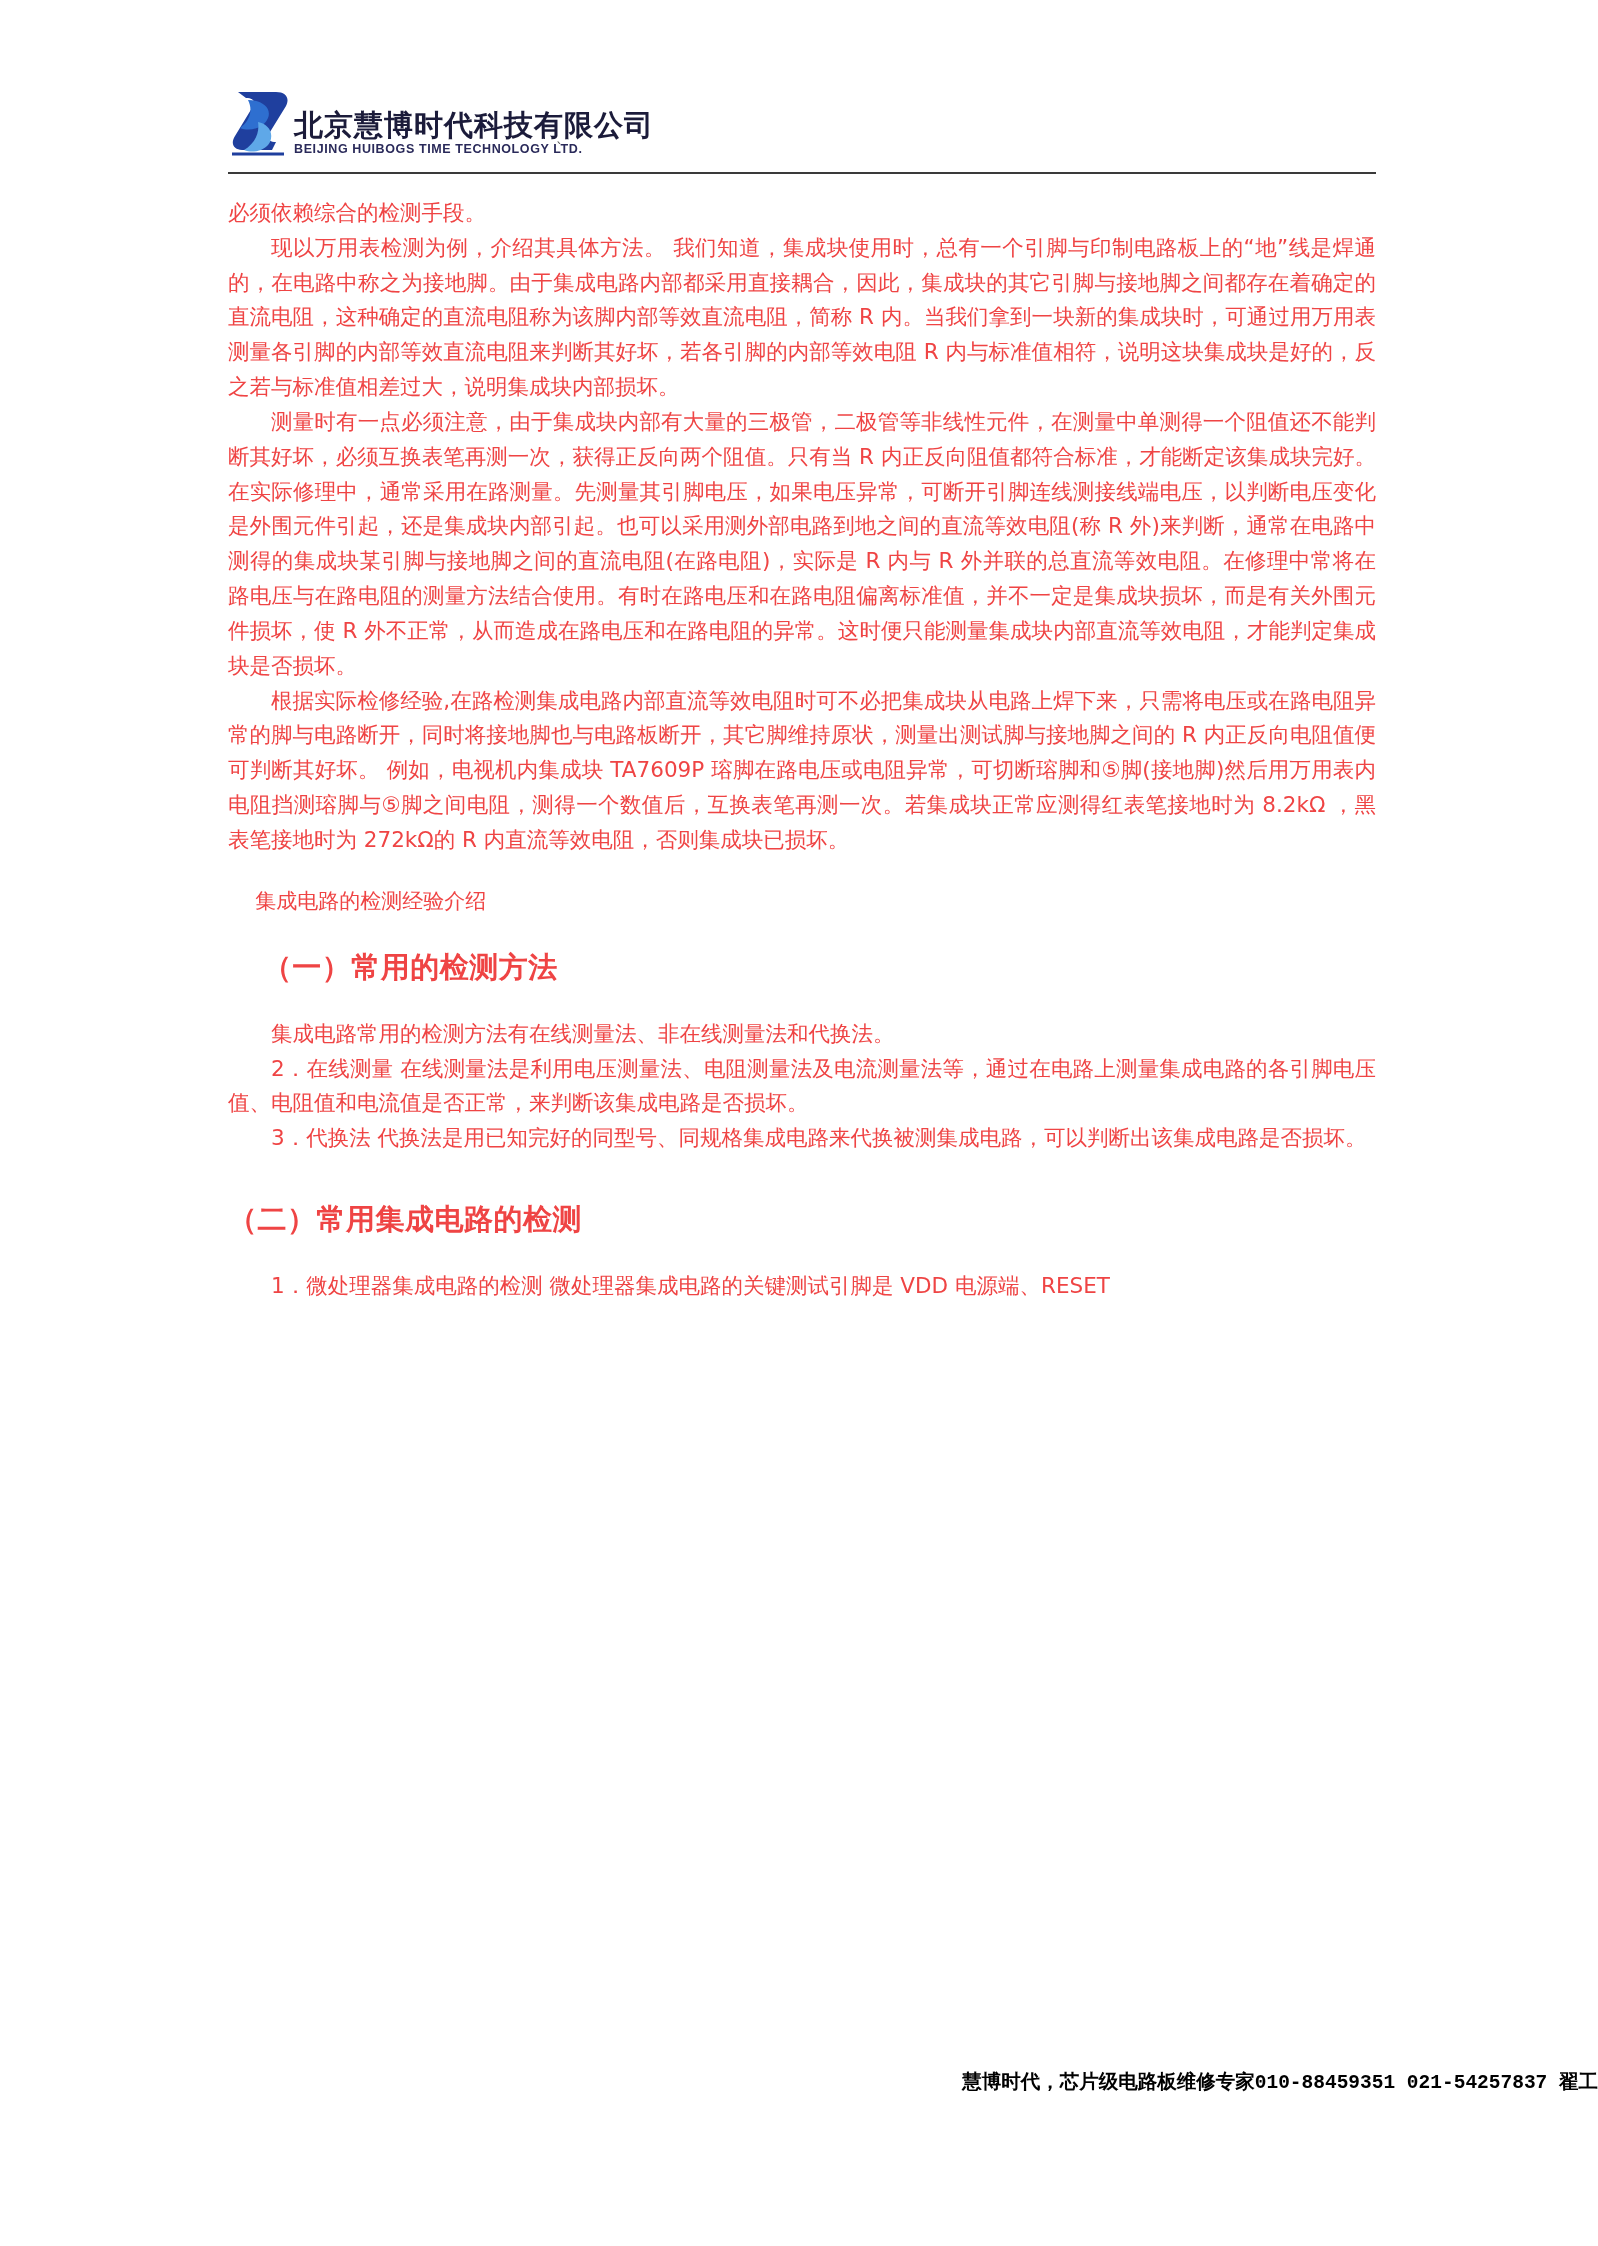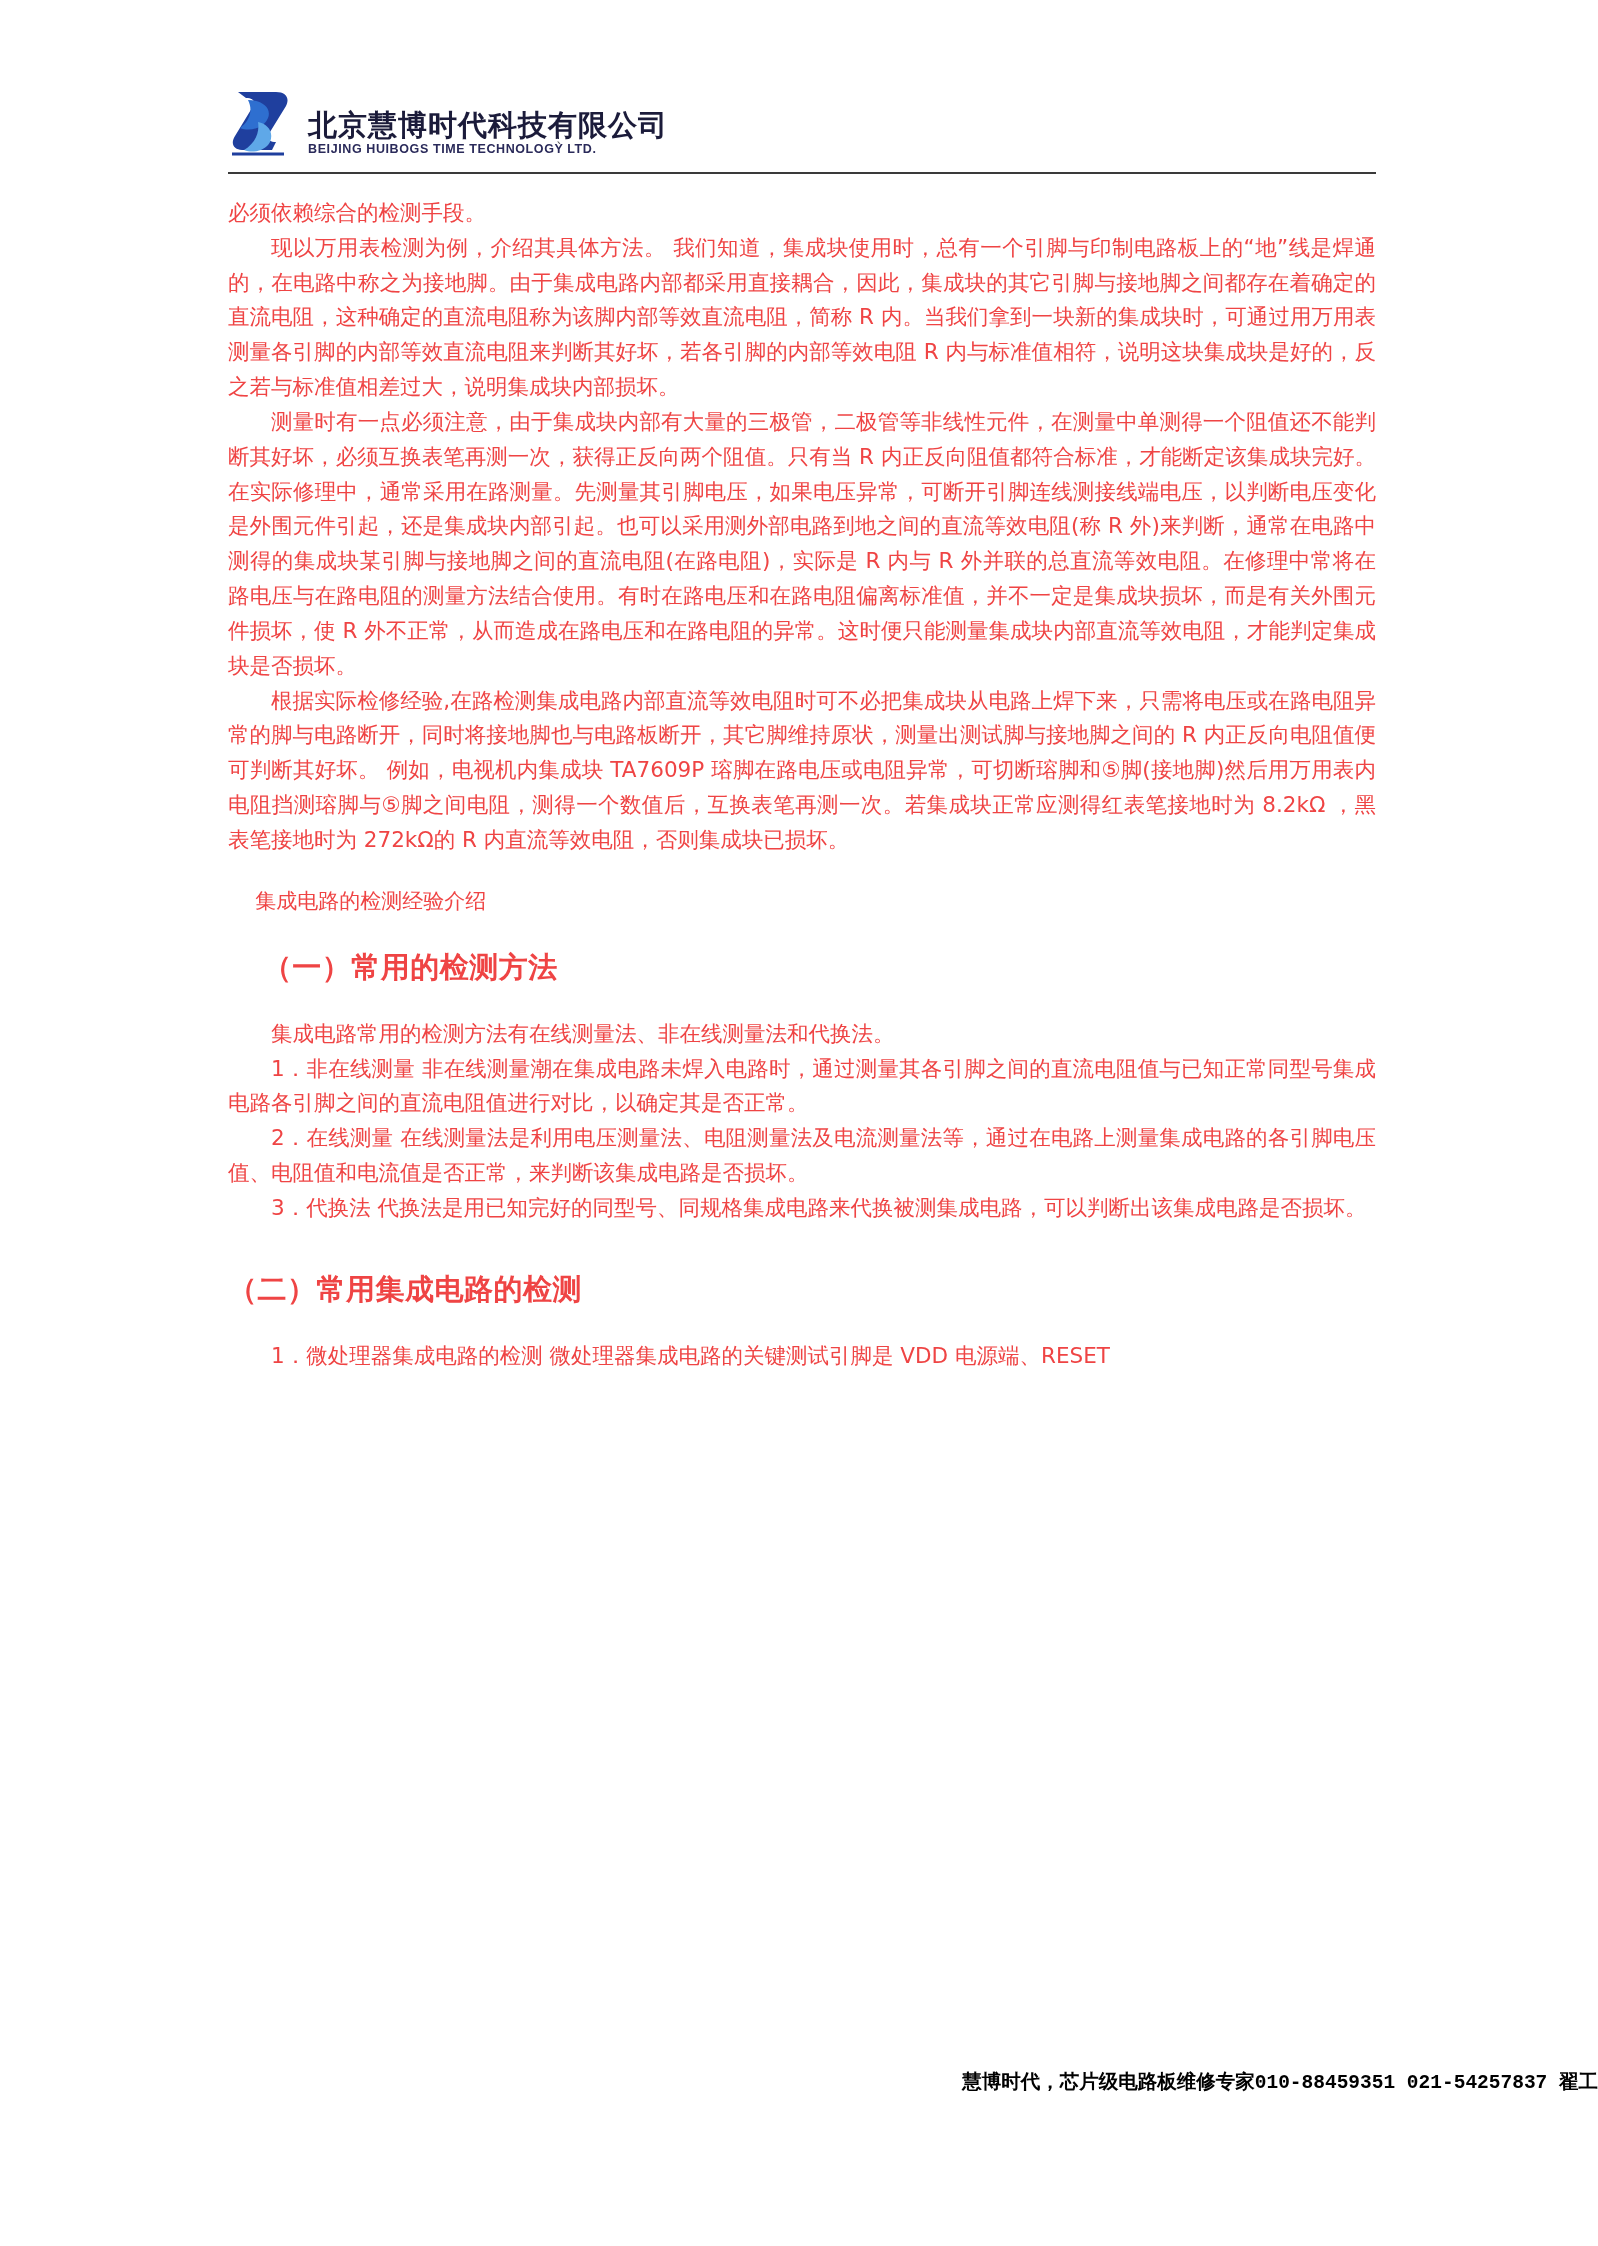--- a/index.html
+++ b/index.html
@@ -18,21 +18,20 @@
   .content {
     position: absolute;
     left: 228px;
     top: 88px;
     width: 1148px;
   }
   
   .doc-header {
     display: flex;
     align-items: flex-end;
-    gap: 14px;
     padding-bottom: 6px;
   }
   .logo {
     width: 66px;
     height: 74px;
     position: relative;
     flex: 0 0 auto;
   }
   .logo svg { display: block; }
   .company-block {
@@ -142,21 +141,20 @@
       <p class="ind">根据实际检修经验,在路检测集成电路内部直流等效电阻时可不必把集成块从电路上焊下来，只需将电压或在路电阻异常的脚与电路断开，同时将接地脚也与电路板断开，其它脚维持原状，测量出测试脚与接地脚之间的 R 内正反向电阻值便可判断其好坏。 例如，电视机内集成块 TA7609P 瑢脚在路电压或电阻异常，可切断瑢脚和⑤脚(接地脚)然后用万用表内电阻挡测瑢脚与⑤脚之间电阻，测得一个数值后，互换表笔再测一次。若集成块正常应测得红表笔接地时为 8.2kΩ ，黑表笔接地时为 272kΩ的 R 内直流等效电阻，否则集成块已损坏。</p>
 
       <div class="gap-md"></div>
       <p class="section-plain">集成电路的检测经验介绍</p>
 
       <div class="gap-md"></div>
       <p class="section-head" style="text-indent:1.2em">（一）常用的检测方法</p>
 
       <div class="gap-md"></div>
       <p class="ind">集成电路常用的检测方法有在线测量法、非在线测量法和代换法。</p>
-      <p class="ind">1．非在线测量 非在线测量潮在集成电路未焊入电路时，通过测量其各引脚之间的直流电阻值与已知正常同型号集成电路各引脚之间的直流电阻值进行对比，以确定其是否正常。</p>
       <p class="ind">2．在线测量 在线测量法是利用电压测量法、电阻测量法及电流测量法等，通过在电路上测量集成电路的各引脚电压值、电阻值和电流值是否正常，来判断该集成电路是否损坏。</p>
       <p class="ind">3．代换法 代换法是用已知完好的同型号、同规格集成电路来代换被测集成电路，可以判断出该集成电路是否损坏。</p>
 
       <div class="gap-lg"></div>
       <p class="section-head">（二）常用集成电路的检测</p>
 
       <div class="gap-md"></div>
       <p class="ind">1．微处理器集成电路的检测 微处理器集成电路的关键测试引脚是 VDD 电源端、RESET</p>
     </div>
   </div>

